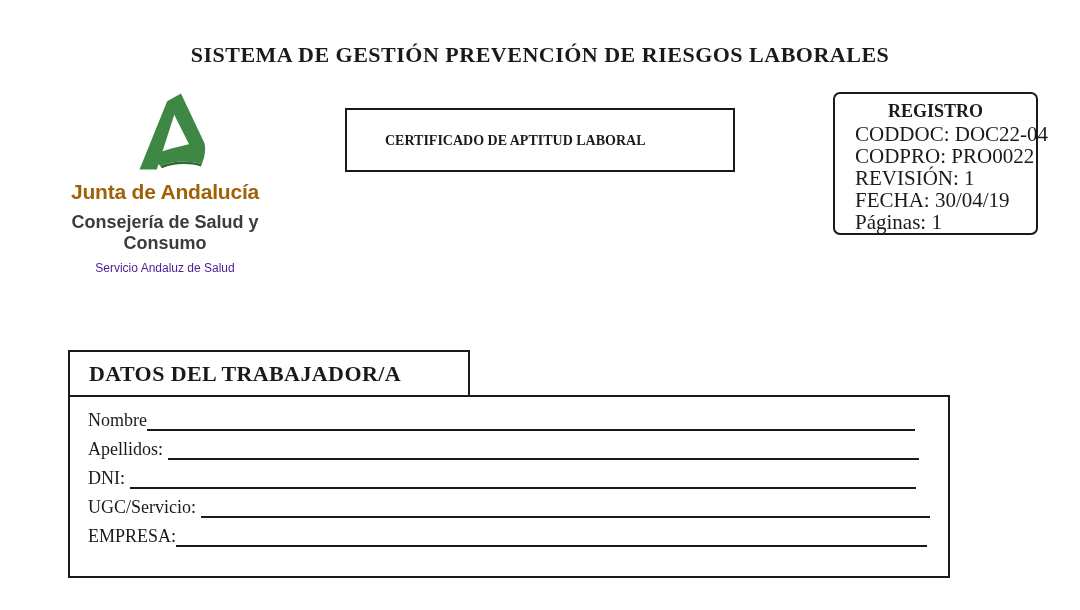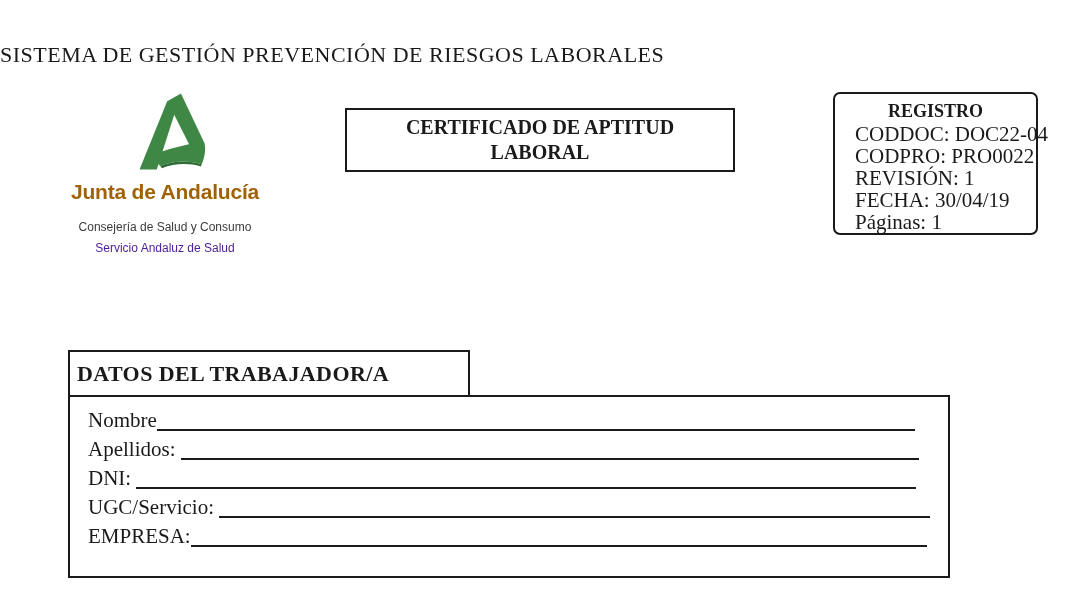--- a/index.html
+++ b/index.html
@@ -13,55 +13,56 @@
     color: #1a1a1a;
     overflow: hidden;
   }
 
   
   .doc-title {
     position: absolute;
     top: 42px;
     left: 0;
     width: 1080px;
+    text-align: center;
     font-size: 22px;
-    font-weight: normal;
+    font-weight: bold;
     letter-spacing: 0.5px;
   }
 
   
   .logo {
     position: absolute;
     left: 64px;
     top: 90px;
     width: 202px;
     text-align: center;
     font-family: "Liberation Sans", sans-serif;
   }
   .logo svg { display: block; margin: 0 auto; width: 82px; height: 84px; }
   .logo-org  { margin-top: 6px; font-size: 21px; font-weight: bold; color: #a16207; letter-spacing: -0.2px; }
-  .logo-dept { margin-top: 16px; font-size: 12px; font-weight: normal; color: #3c3c3b; }
+  .logo-dept { margin-top: 8px; font-size: 18px; font-weight: bold; color: #3c3c3b; }
   .logo-serv { margin-top: 7px; font-size: 12px; color: #4c1d95; }
 
   
   .cert-box {
     position: absolute;
     left: 345px;
     top: 108px;
     width: 390px;
     height: 64px;
     border: 2px solid #1a1a1a;
     display: flex;
     align-items: center;
     justify-content: center;
   }
   .cert-inner {
     width: 310px;
-    text-align: center;
-    font-size: 20px;
+    text-align: left;
+    font-size: 14px;
     font-weight: bold;
     line-height: 25px;
   }
 
   
   .registro-box {
     position: absolute;
     left: 833px;
     top: 92px;
     width: 205px;
@@ -84,41 +85,41 @@
     position: absolute;
     left: 68px;
     top: 350px;
     width: 402px;
     height: 47px;
     border: 2px solid #1a1a1a;
     background: #ffffff;
     z-index: 2;
     display: flex;
     align-items: center;
-    padding-left: 7px;
+    padding-left: 19px;
     font-size: 22px;
     font-weight: bold;
     letter-spacing: 0.4px;
   }
 
   
   .form-box {
     position: absolute;
     left: 68px;
     top: 395px;
     width: 882px;
     height: 183px;
     border: 2px solid #1a1a1a;
     z-index: 1;
     padding: 9px 0 0 18px;
   }
   .form-row {
     display: flex;
     height: 29px;
-    font-size: 21px;
+    font-size: 18px;
     line-height: 29px;
   }
   .form-row .label { white-space: pre; }
   .form-row .line {
     flex: 1;
     align-self: stretch;
     border-bottom: 2px solid #1a1a1a;
     margin-bottom: 4px;
   }
   .form-row:nth-child(1) .line { margin-right: 33px; }

